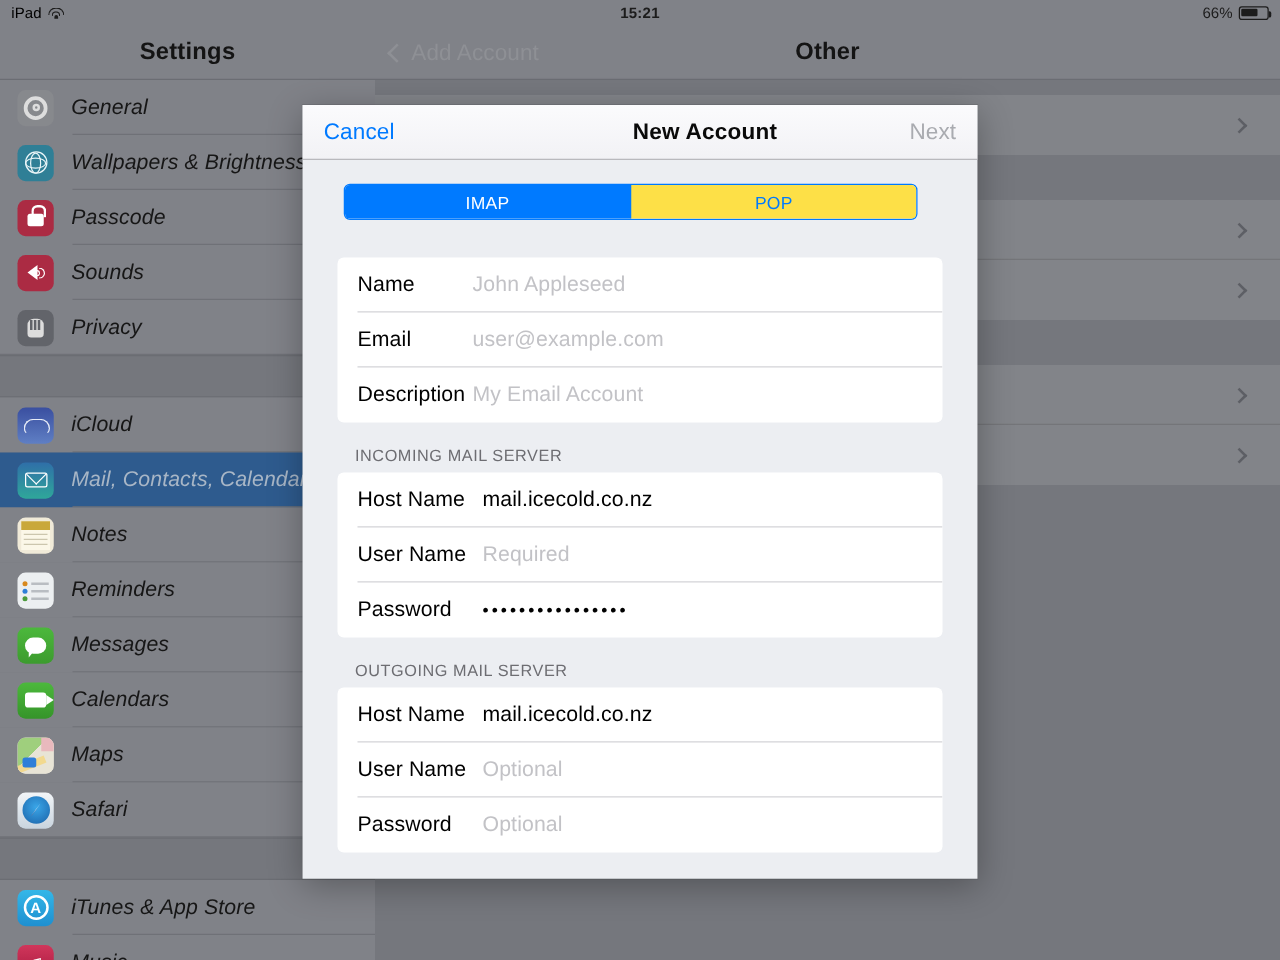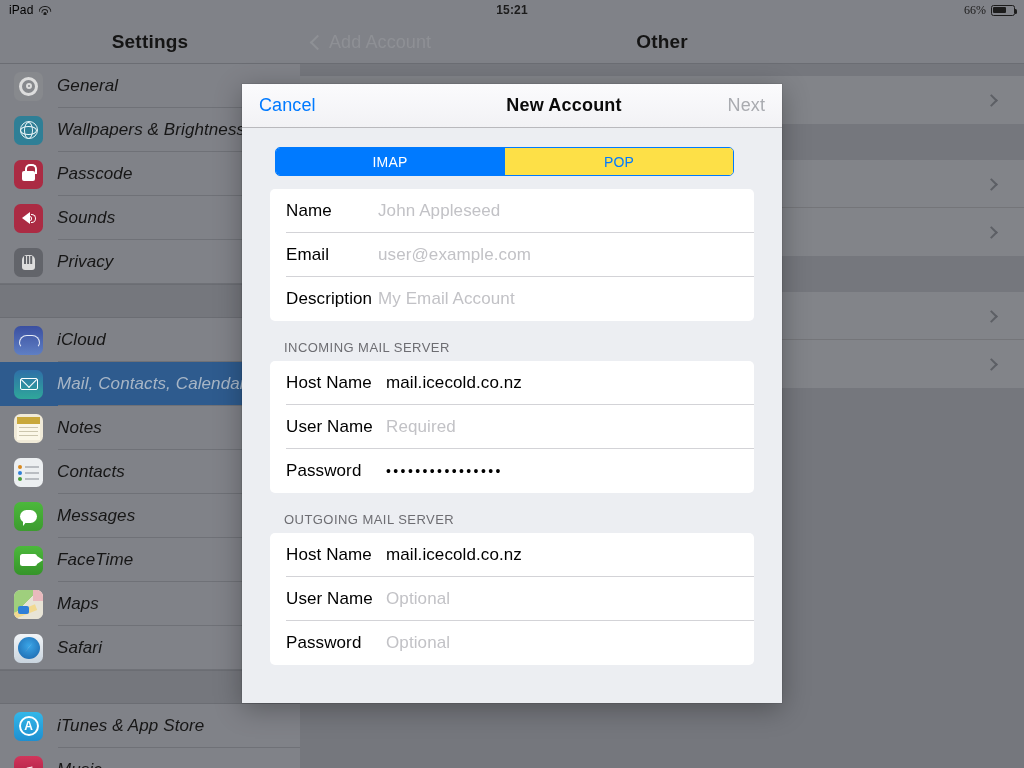--- a/index.html
+++ b/index.html
@@ -20,21 +20,21 @@
   .sb-ipad{ font-size:12px; color:#000000; letter-spacing:.1px; }
   .wifi-ic{ display:inline-block; width:13px; height:11px; position:relative; }
   .wifi-ic i{ position:absolute; left:50%; transform:translateX(-50%);
       border:1.6px solid #1c1c1c; border-bottom:none;
       border-top-left-radius:40px; border-top-right-radius:40px; }
   .wifi-ic i:nth-child(1){ width:13px; height:6px; top:1px; }
   .wifi-ic i:nth-child(2){ width:7.5px; height:4px; top:4px; }
   .wifi-ic i:nth-child(3){ width:3px; height:3px; top:7px; background:#1c1c1c; border:none; border-radius:50% 50% 0 0; }
   .sb-center{ position:absolute; left:0; width:1024px; text-align:center;
       font-size:12px; color:#1c1c1c; font-weight:bold; letter-spacing:.2px; }
-  .sb-right{ position:absolute; right:9px; display:flex; align-items:center; gap:5px;font-family:Liberation Serif, serif; }
+  .sb-right{ position:absolute; right:9px; display:flex; align-items:center; gap:5px; }
   .sb-batt-pct{ font-size:12px; color:#1c1c1c; }
   .batt{ width:24px; height:11px; border:1.3px solid #1c1c1c; border-radius:2.5px;
       position:relative; display:flex; align-items:center; padding:1.3px; }
   .batt:after{ content:""; position:absolute; right:-3.4px; top:3px; width:2px; height:5px;
       background:#1c1c1c; border-radius:0 1.5px 1.5px 0; }
   .batt span{ display:block; height:100%; background:#1c1c1c; border-radius:1px; }
 
   
   #sidebar{
     position:absolute; top:20px; left:0; width:300px; height:748px;
@@ -187,21 +187,21 @@
   .card{ background:#fff; border-radius:5px; overflow:hidden; }
   .frow{
     height:44px; display:flex; align-items:center; padding:0 16px; position:relative;
   }
   .frow:after{ content:""; position:absolute; bottom:0; left:16px; right:0; height:1px; background:#d3d3d7; }
   .frow:last-child:after{ display:none; }
   .flabel{ font-size:17px; color:#000; letter-spacing:.1px; flex:none; }
   .fval{ font-size:17px; color:#000; letter-spacing:.1px; margin-left:12px; }
   .fval.ph{ color:#c2c2c6; }
   .fval.dots{ letter-spacing:2.4px; font-size:14px; color:#000; }
-  .sect.top{ margin-top:13px; }
+  .sect.top{ margin-top:30px; }
   #sect-account .flabel{ min-width:0; }
   #sect-account .frow .flabel{ width:80px; }
   #sect-incoming .frow .flabel, #sect-outgoing .frow .flabel{ width:inherit; }
 </style>
 </head>
 <body>
 
 <div id="status-bar">
   <div class="sb-left">
     <span class="sb-ipad">iPad</span>
@@ -282,33 +282,33 @@
         <span class="ico ic-rem">
           <span class="rm">
             <i></i>
             <i></i>
             <i></i>
             <b></b>
             <b></b>
             <b></b>
           </span>
         </span>
-        <span class="lbl">Contacts</span>
+        <span class="lbl">Reminders</span>
       </div>
       <div class="srow">
         <span class="ico ic-msg">
           <span class="bub"></span>
         </span>
         <span class="lbl">Messages</span>
       </div>
       <div class="srow">
         <span class="ico ic-ft">
           <span class="cam"></span>
         </span>
-        <span class="lbl">FaceTime</span>
+        <span class="lbl">Calendars</span>
       </div>
       <div class="srow">
         <span class="ico ic-maps">
           <span class="mp"></span>
           <span class="pin"></span>
         </span>
         <span class="lbl">Maps</span>
       </div>
       <div class="srow last-of-group">
         <span class="ico ic-safari">

